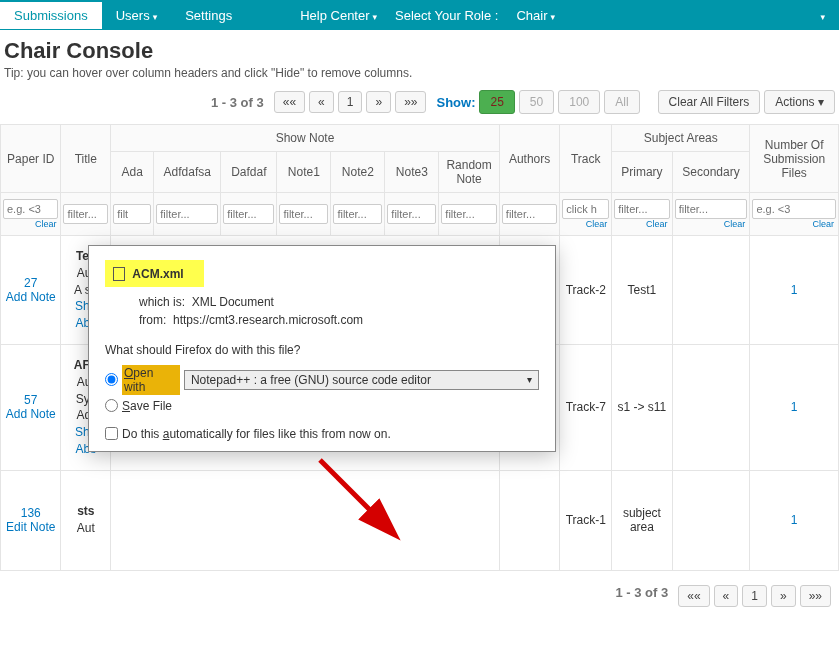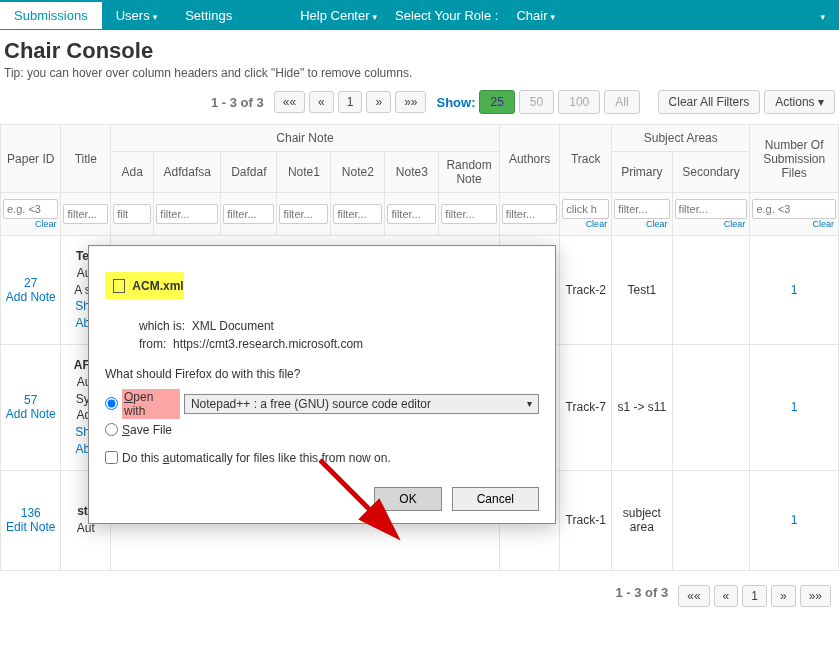--- a/index.html
+++ b/index.html
@@ -9,48 +9,48 @@
   .topnav .tab.active{background:#fff;color:#0096aa}
   .topnav .dd::after{content:"\25BE";font-size:9px;margin-left:3px}
   .topnav .sp{flex:1}
   .topnav .role-label{padding:6px 4px}
   h1{font-weight:bold;font-size:22px;padding:8px 4px 2px}
   .tip{font-size:12px;color:#555;padding:0 4px 10px}
   .ctrlrow{display:flex;align-items:center;gap:4px;padding:0 4px 10px;justify-content:flex-end}
   .pg-info{color:#737373;font-weight:bold;margin-right:6px}
   .btn{background:#f7f7f7;border:1px solid #ccc;border-radius:3px;padding:4px 10px;font-size:12px;color:#444;cursor:pointer;line-height:14px}
   .btn.small{padding:3px 8px}
-  .btn.green{background:#4caf50;border-color:#3e9442;color:#4c1d95}
+  .btn.green{background:#4caf50;border-color:#3e9442;color:#7f1d1d}
   .btn.grey{color:#aaa}
   .show-label{color:#0077c0;font-weight:bold;margin-left:6px;}
   table.main{width:100%;border-collapse:collapse;table-layout:fixed}
   table.main th, table.main td{border:1px solid #e4e4e4;font-size:12px;text-align:center;vertical-align:middle;overflow:hidden}
   table.main th{background:#fafafa;color:#555;font-weight:normal;padding:6px 2px}
   .filter-cell{padding:2px}
   .filter-cell input{width:100%;border:1px solid #ccc;border-radius:2px;font-size:11px;padding:3px;color:#888}
   .clear{color:#0077c0;font-size:9px;text-align:right;padding-right:2px;cursor:pointer}
   .row td{padding:12px 4px;height:100px}
   .id-cell a{color:#0077c0;display:block}
   .link{color:#0077c0;cursor:pointer}
   .title-cell{text-align:left;font-size:11px;line-height:1.4;white-space:nowrap;overflow:hidden;text-overflow:ellipsis}
   .title-cell .t{font-weight:bold}
   .trunc{white-space:nowrap;overflow:hidden;text-overflow:ellipsis;display:block;text-align:left;font-size:11px}
   .bottom-pager{display:flex;justify-content:flex-end;gap:4px;padding:14px 8px}
   
   .dialog{position:absolute;left:88px;top:245px;width:468px;background:#fff;border:1px solid #888;box-shadow:0 4px 20px rgba(0,0,0,.25);font-size:12px}
   .dlg-title{display:flex;justify-content:space-between;align-items:center;border-bottom:1px solid #ddd;padding:6px 10px}
   .dlg-close{font-size:16px;cursor:pointer;padding:0 4px}
   .dlg-body{padding:10px 16px}
-  .file-box{background:#ffff4d;display:inline-block;padding:6px 0 6px 8px;margin:16px 0}
+  .file-box{background:#ffff4d;display:inline-block;padding:6px 20px 6px 8px;margin:4px 0}
   .file-icon{display:inline-block;width:12px;height:14px;border:1px solid #555;vertical-align:middle;margin-right:4px;position:relative}
   .file-box b{vertical-align:middle}
   .indent{margin-left:34px;margin-top:4px}
   .q{font-weight:normal;margin-top:16px;margin-bottom:8px}
   .opt{display:flex;align-items:center;gap:4px;margin:4px 0}
-  .hl{background:#fca5a5;padding:1px 2px}
+  .hl{background:#eab308;padding:1px 2px}
   .sel{border:1px solid #888;background:#eee;padding:2px 6px;width:356px;display:flex;justify-content:space-between;align-items:center;cursor:pointer}
   .sel::after{content:"\25BE";font-size:10px}
   .chk{margin-top:14px;display:flex;align-items:center;gap:4px}
   .dlg-foot{display:flex;justify-content:flex-end;gap:10px;padding:12px 16px}
   .dlg-btn{border:1px solid #888;background:#eee;padding:4px 24px;font-size:12px;cursor:pointer}
   .dlg-btn.ok{background:#d6d6d6}
   .arrow{position:absolute;left:320px;top:460px;pointer-events:none}
   .arrow svg{overflow:visible}
 </style>
 </head>
@@ -103,21 +103,21 @@
       <col style="width:56px">
     <col style="width:48px">
       <col style="width:56px">
       <col style="width:72px">
       <col style="width:82px">
   </colgroup>
   <thead>
     <tr>
       <th rowspan="2">Paper ID</th>
       <th rowspan="2">Title</th>
-      <th colspan="7">Chair Note</th>
+      <th colspan="7">Show Note</th>
       <th rowspan="2">Authors</th>
       <th rowspan="2">Track</th>
       <th colspan="2">Subject Areas</th>
       <th rowspan="2">Number Of Submission Files</th>
     </tr>
     <tr>
       <th>Ada</th>
       <th>Adfdafsa</th>
       <th>Dafdaf</th>
       <th>Note1</th>
@@ -224,24 +224,20 @@
     </div>
     <div class="opt">
       <input type="radio" style="">
       <span><u>S</u>ave File</span>
     </div>
     <div class="chk">
       <input type="checkbox" style="">
       <span>Do this <u>a</u>utomatically for files like this from now on.</span>
     </div>
   </div>
-  <div class="dlg-foot">
-    <button class="dlg-btn ok">OK</button>
-    <button class="dlg-btn">Cancel</button>
-  </div>
 </div>
 
 <div class="arrow">
   <svg width="100" height="100">
     <defs>
         <marker id="ah" markerWidth="10" markerHeight="10" refX="6" refY="3" orient="auto">
           <path d="M0,0 L0,6 L9,3 z" fill="#d40000"></path>
         </marker>
       </defs>
     <line x1="0" y1="0" x2="70" y2="70" stroke="#d40000" stroke-width="5" marker-end="url(#ah)"></line>

